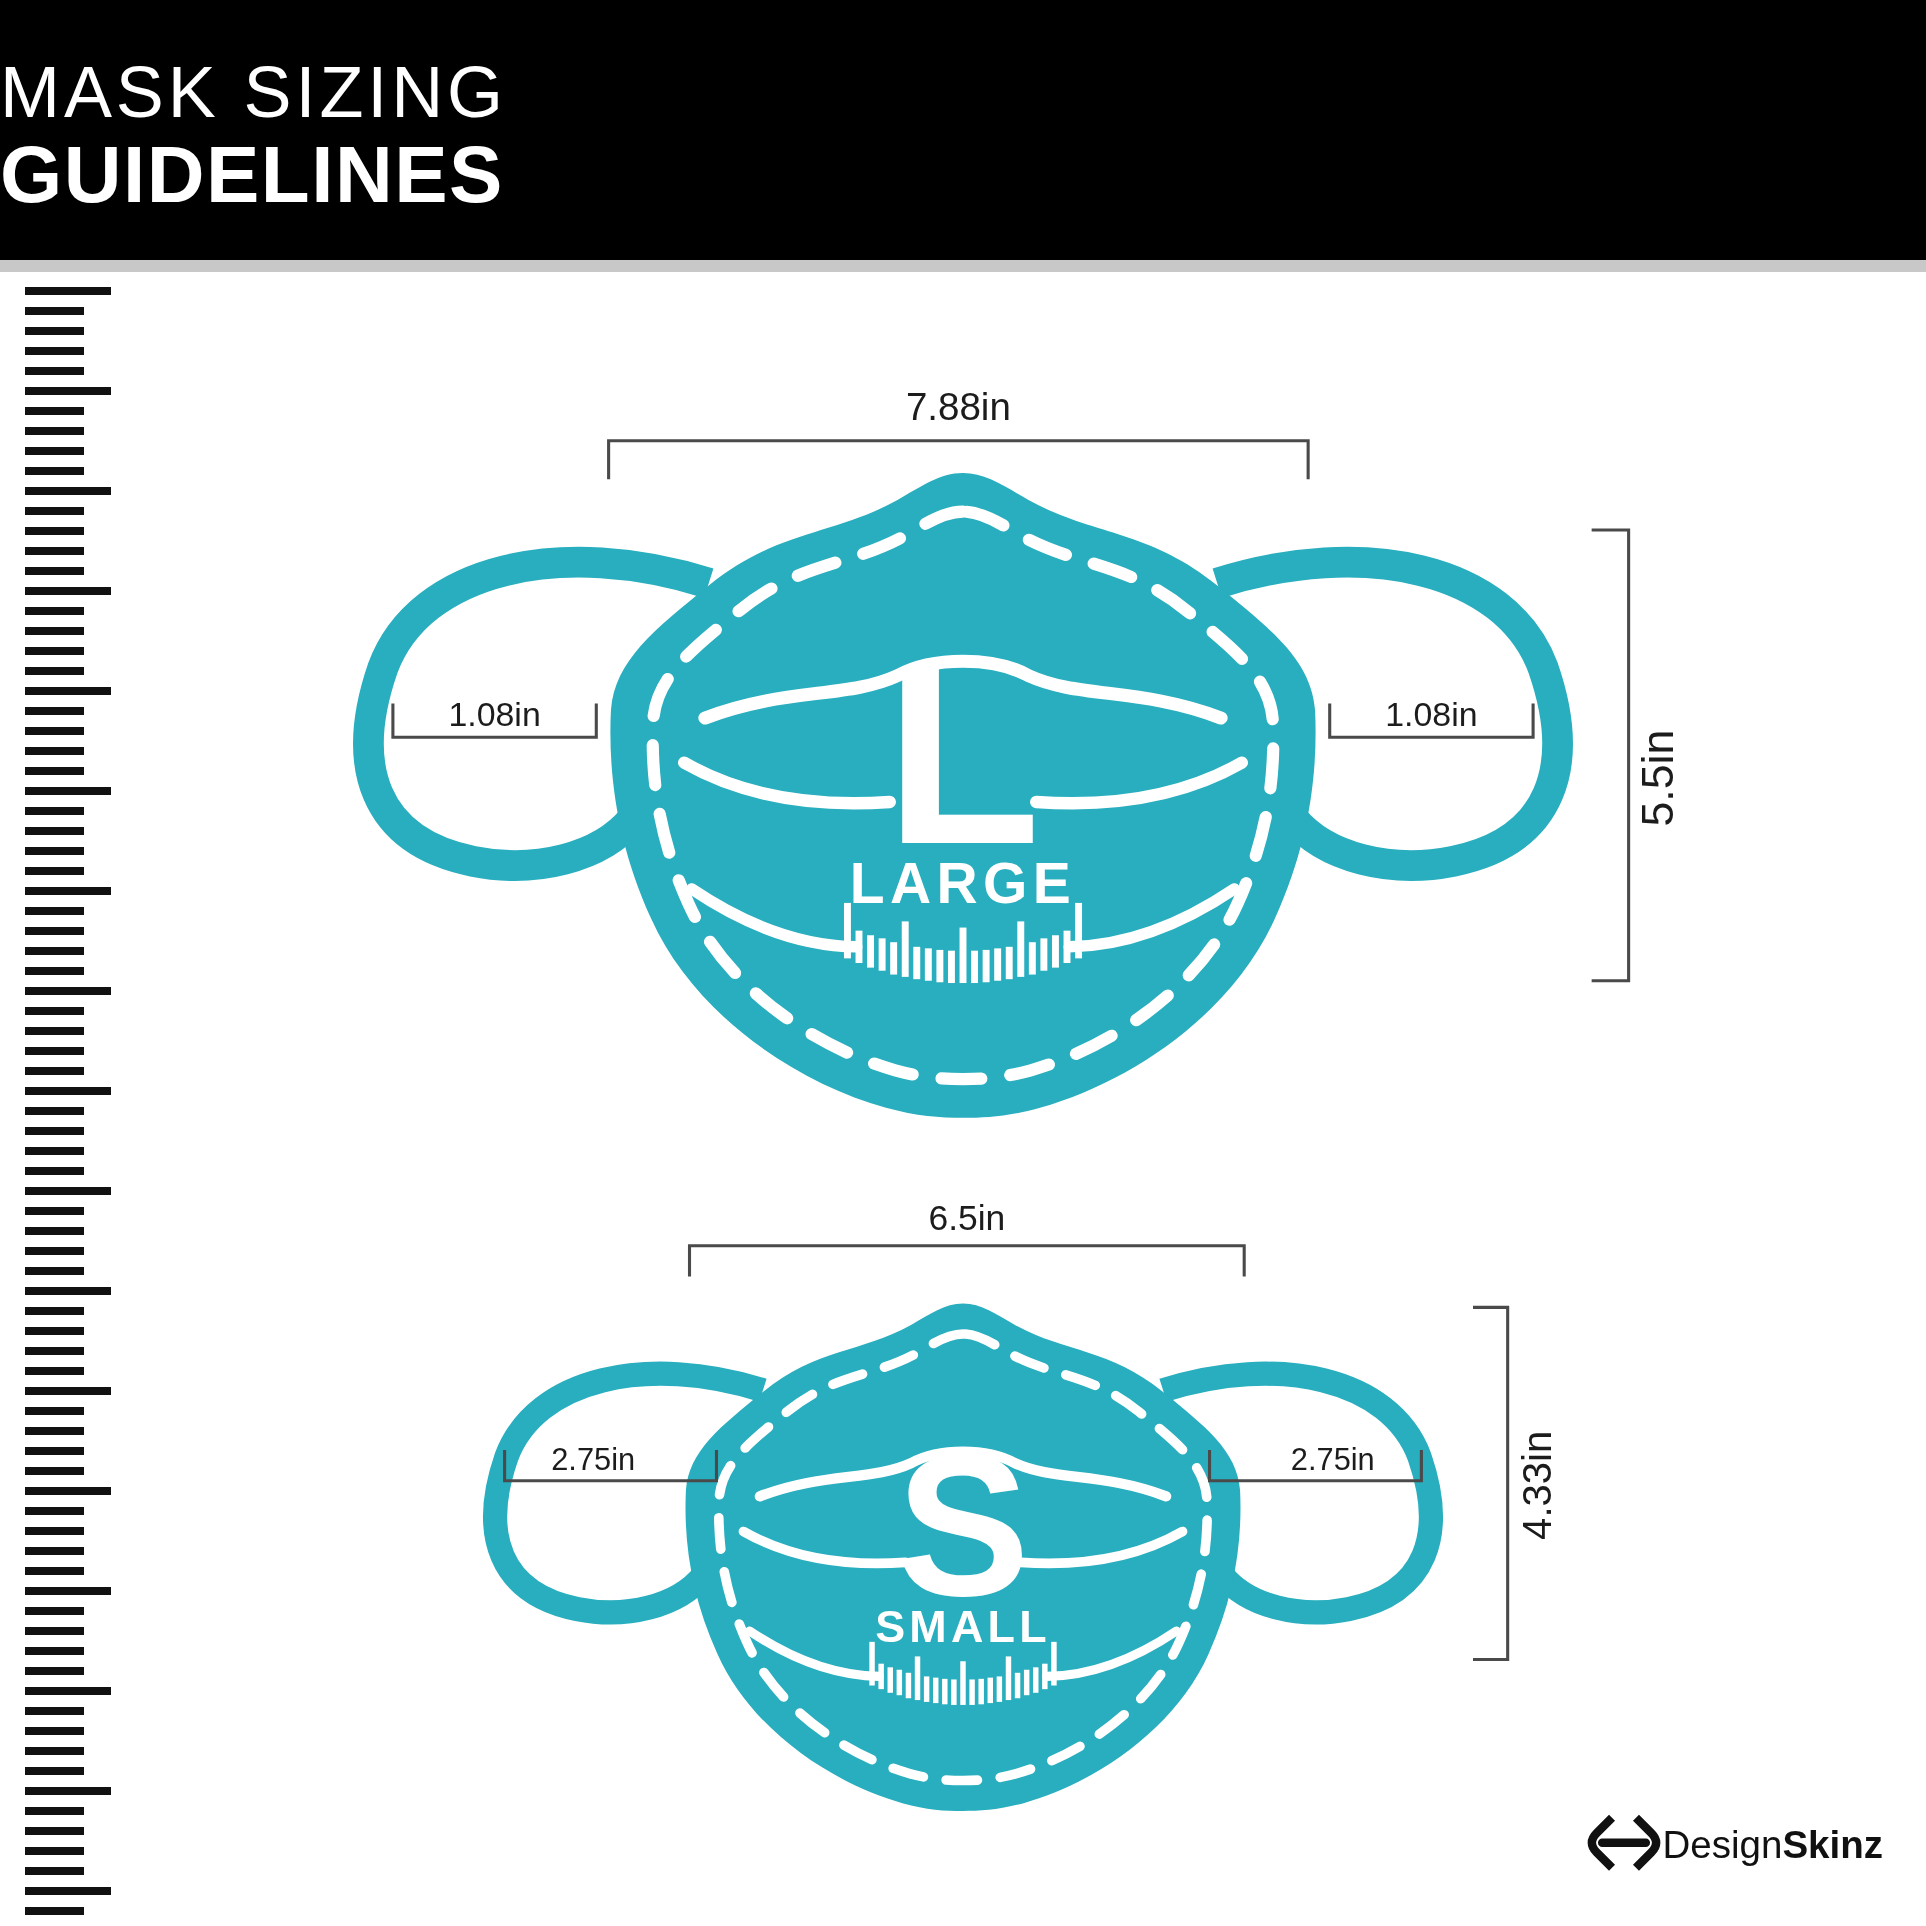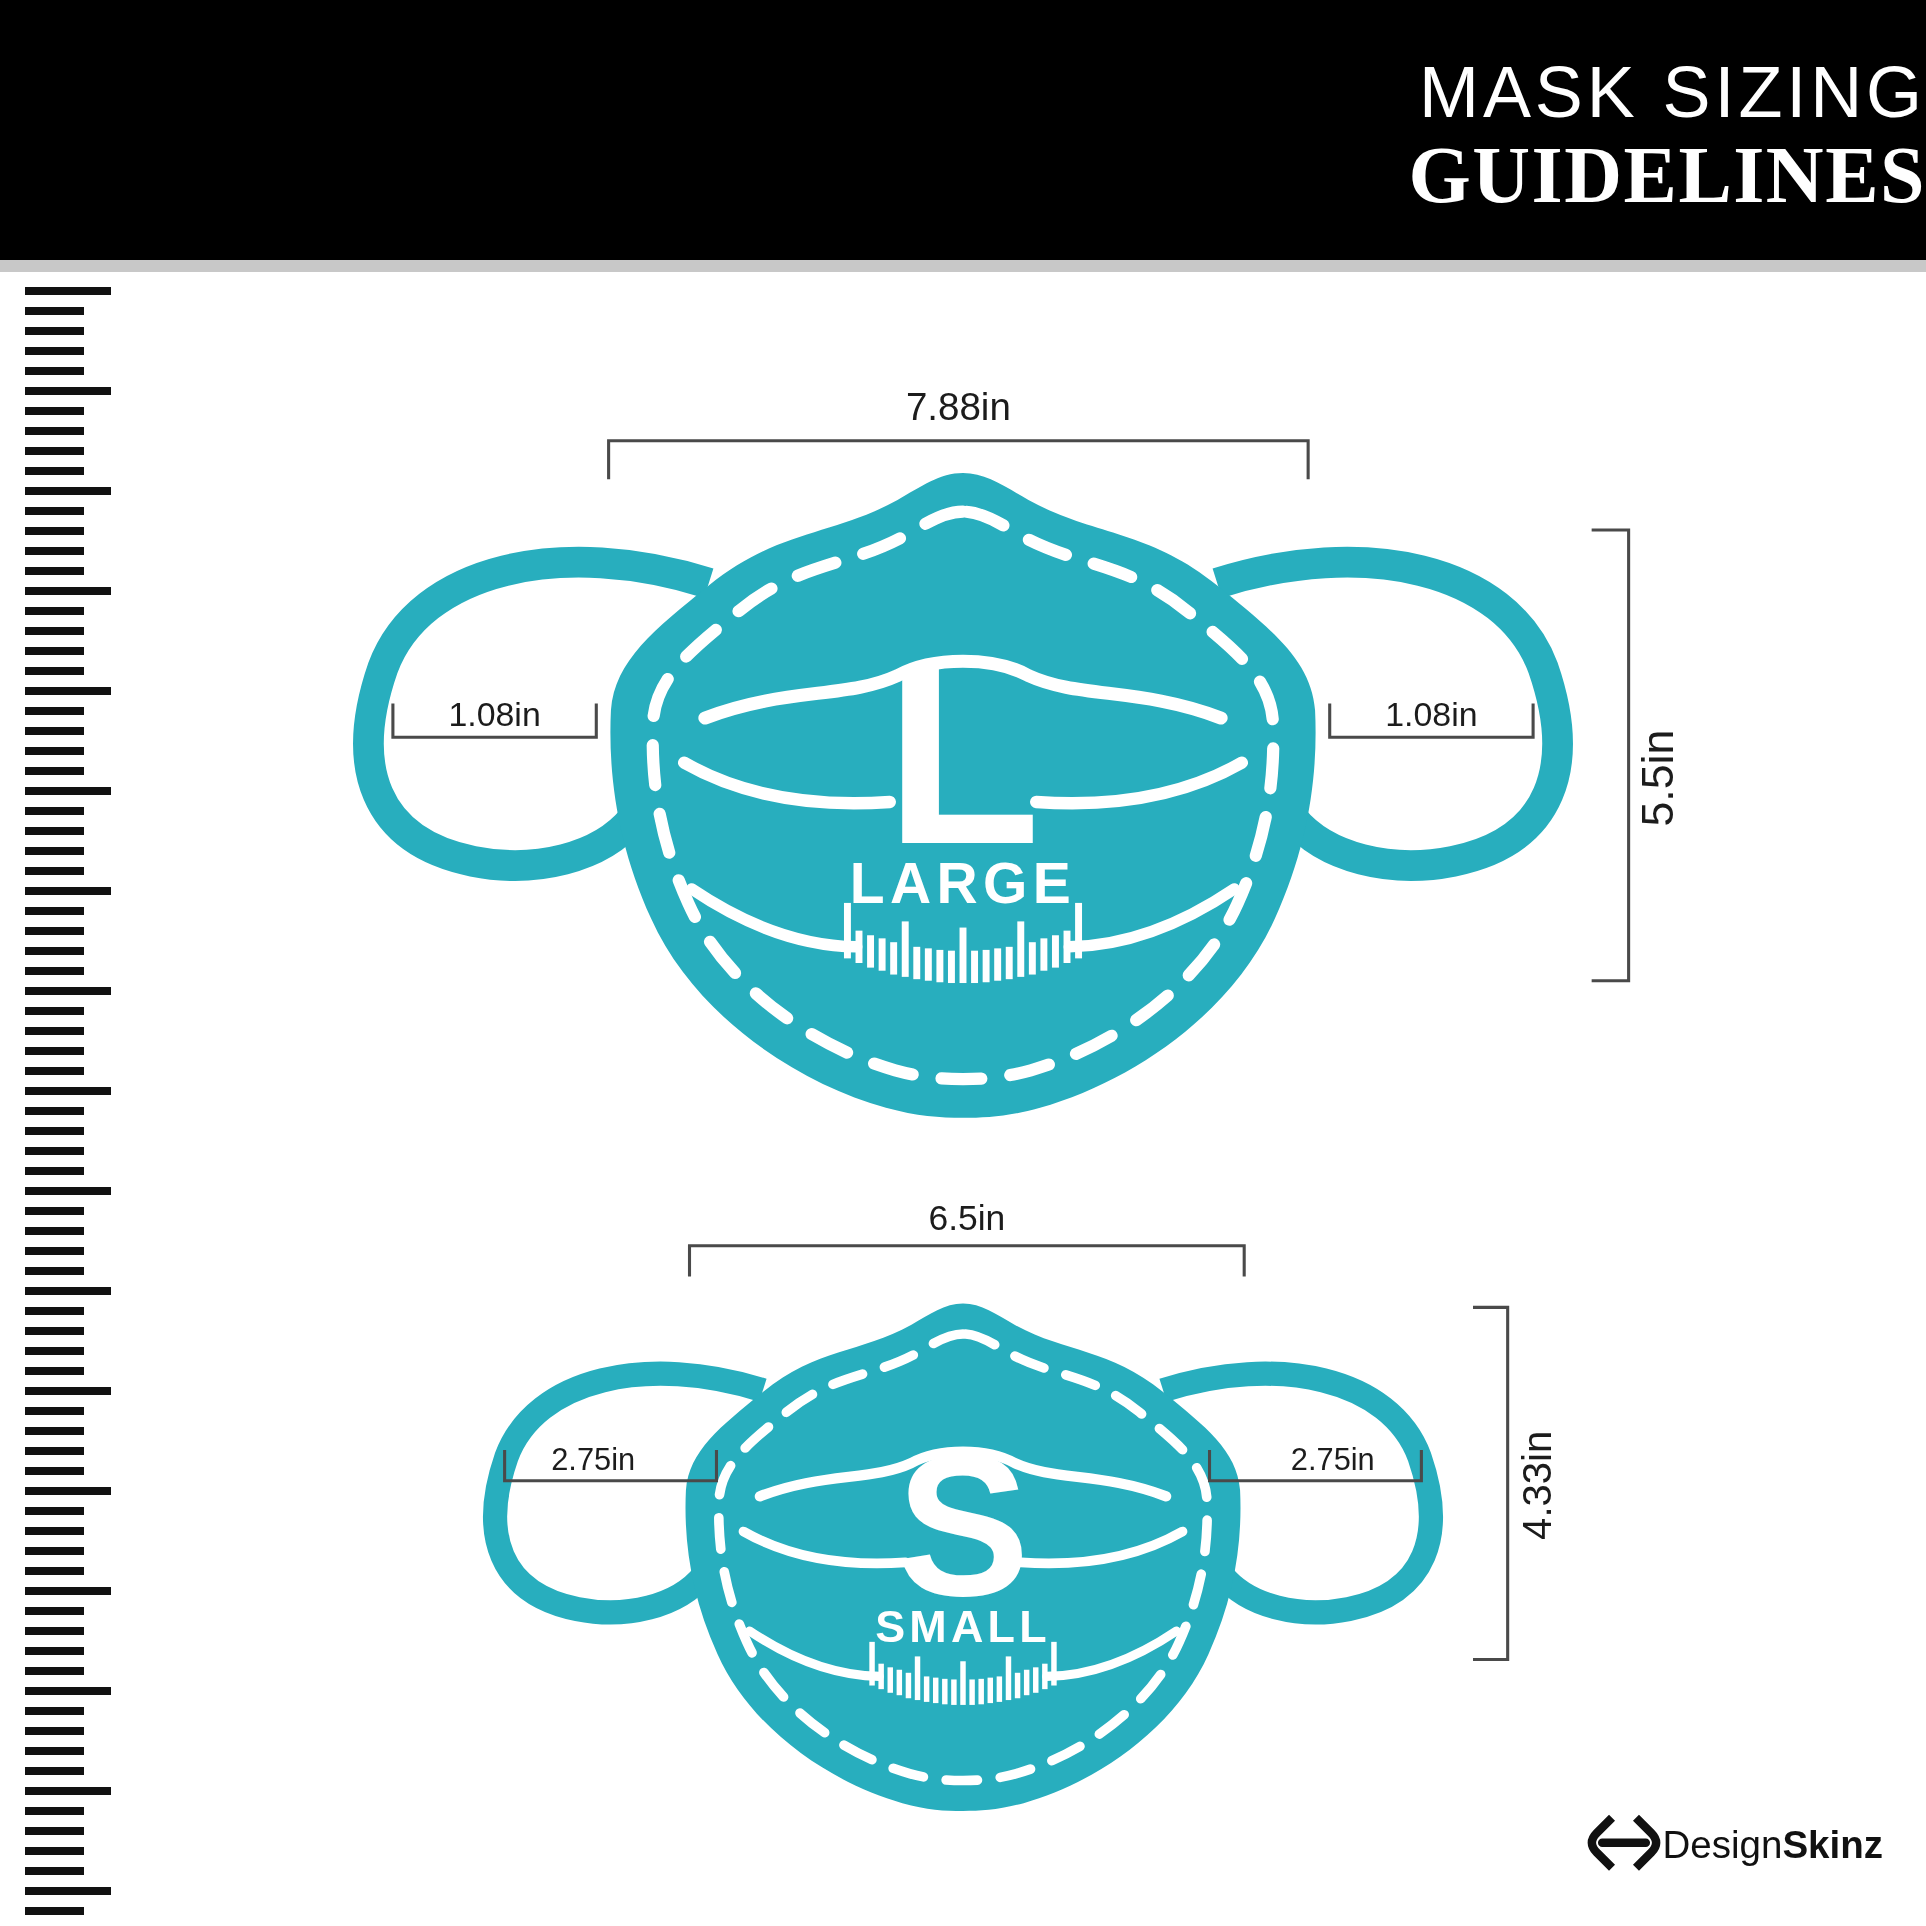--- a/index.html
+++ b/index.html
@@ -1,21 +1,21 @@
 <!DOCTYPE html>
 <html style="font-size:12.3px"><head>
 <meta charset="utf-8">
 <style>
   html,body{margin:0;padding:0;}
   body{width:1926px;height:1926px;background:#ffffff;position:relative;overflow:hidden;
        font-family:"Liberation Sans", sans-serif;}
   .header{position:absolute;left:0;top:0;width:1926px;height:260px;background:#000000;
-          display:flex;flex-direction:column;align-items:flex-end;justify-content:center;}
+          display:flex;flex-direction:column;align-items:flex-start;justify-content:center;}
   .title1{color:#ffffff;font-size:72px;font-weight:400;letter-spacing:3.9px;line-height:1;margin-top:10.8px;}
-  .title2{color:#ffffff;font-size:80px;font-weight:700;letter-spacing:1.5px;line-height:1;margin-top:7.7px;font-family:Liberation Serif, serif;}
+  .title2{color:#ffffff;font-size:80px;font-weight:700;letter-spacing:1.5px;line-height:1;margin-top:7.7px;}
   .divider{position:absolute;left:0;top:260px;width:1926px;height:12.3px;background:#c8c8c8;}
   .ruler-short{position:absolute;left:25px;top:287px;width:59px;height:1639px;
     background:repeating-linear-gradient(to bottom,#111 0 7.7px,transparent 7.7px 20px);}
   .ruler-long{position:absolute;left:25px;top:287px;width:86px;height:1639px;
     background:repeating-linear-gradient(to bottom,#111 0 7.7px,transparent 7.7px 100px);}
   svg.scene{position:absolute;left:0;top:0;}
   .dim{stroke:#4a4a4a;stroke-width:4;fill:none;}
   .dimtext{fill:#1c1c1c;font-family:"Liberation Sans",sans-serif;}
   .mask-letter{fill:#ffffff;font-weight:700;font-family:"Liberation Sans",sans-serif;text-anchor:middle;}
   .mask-label{fill:#ffffff;font-weight:700;font-family:"Liberation Sans",sans-serif;text-anchor:middle;}

